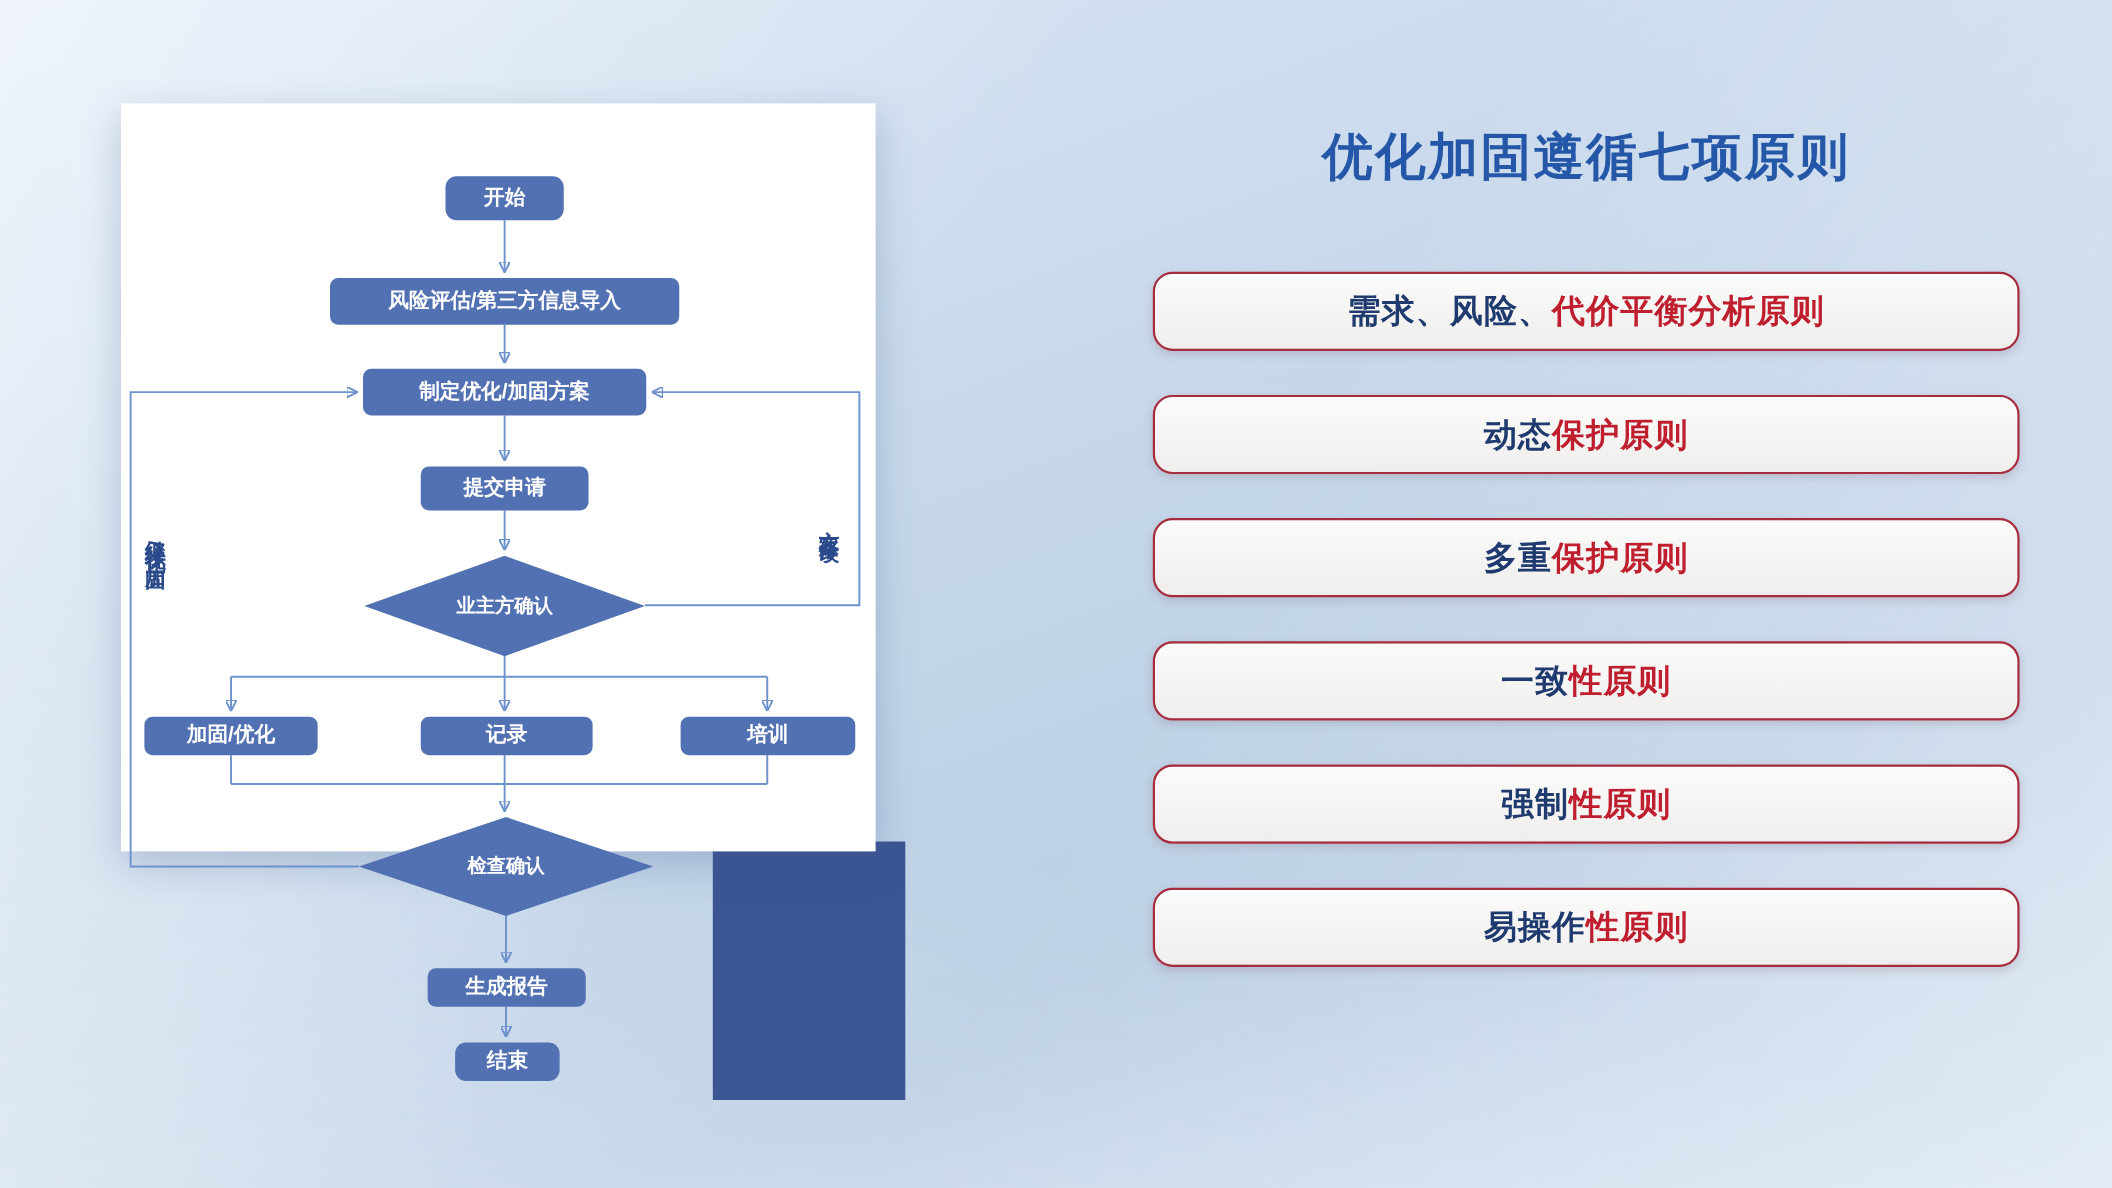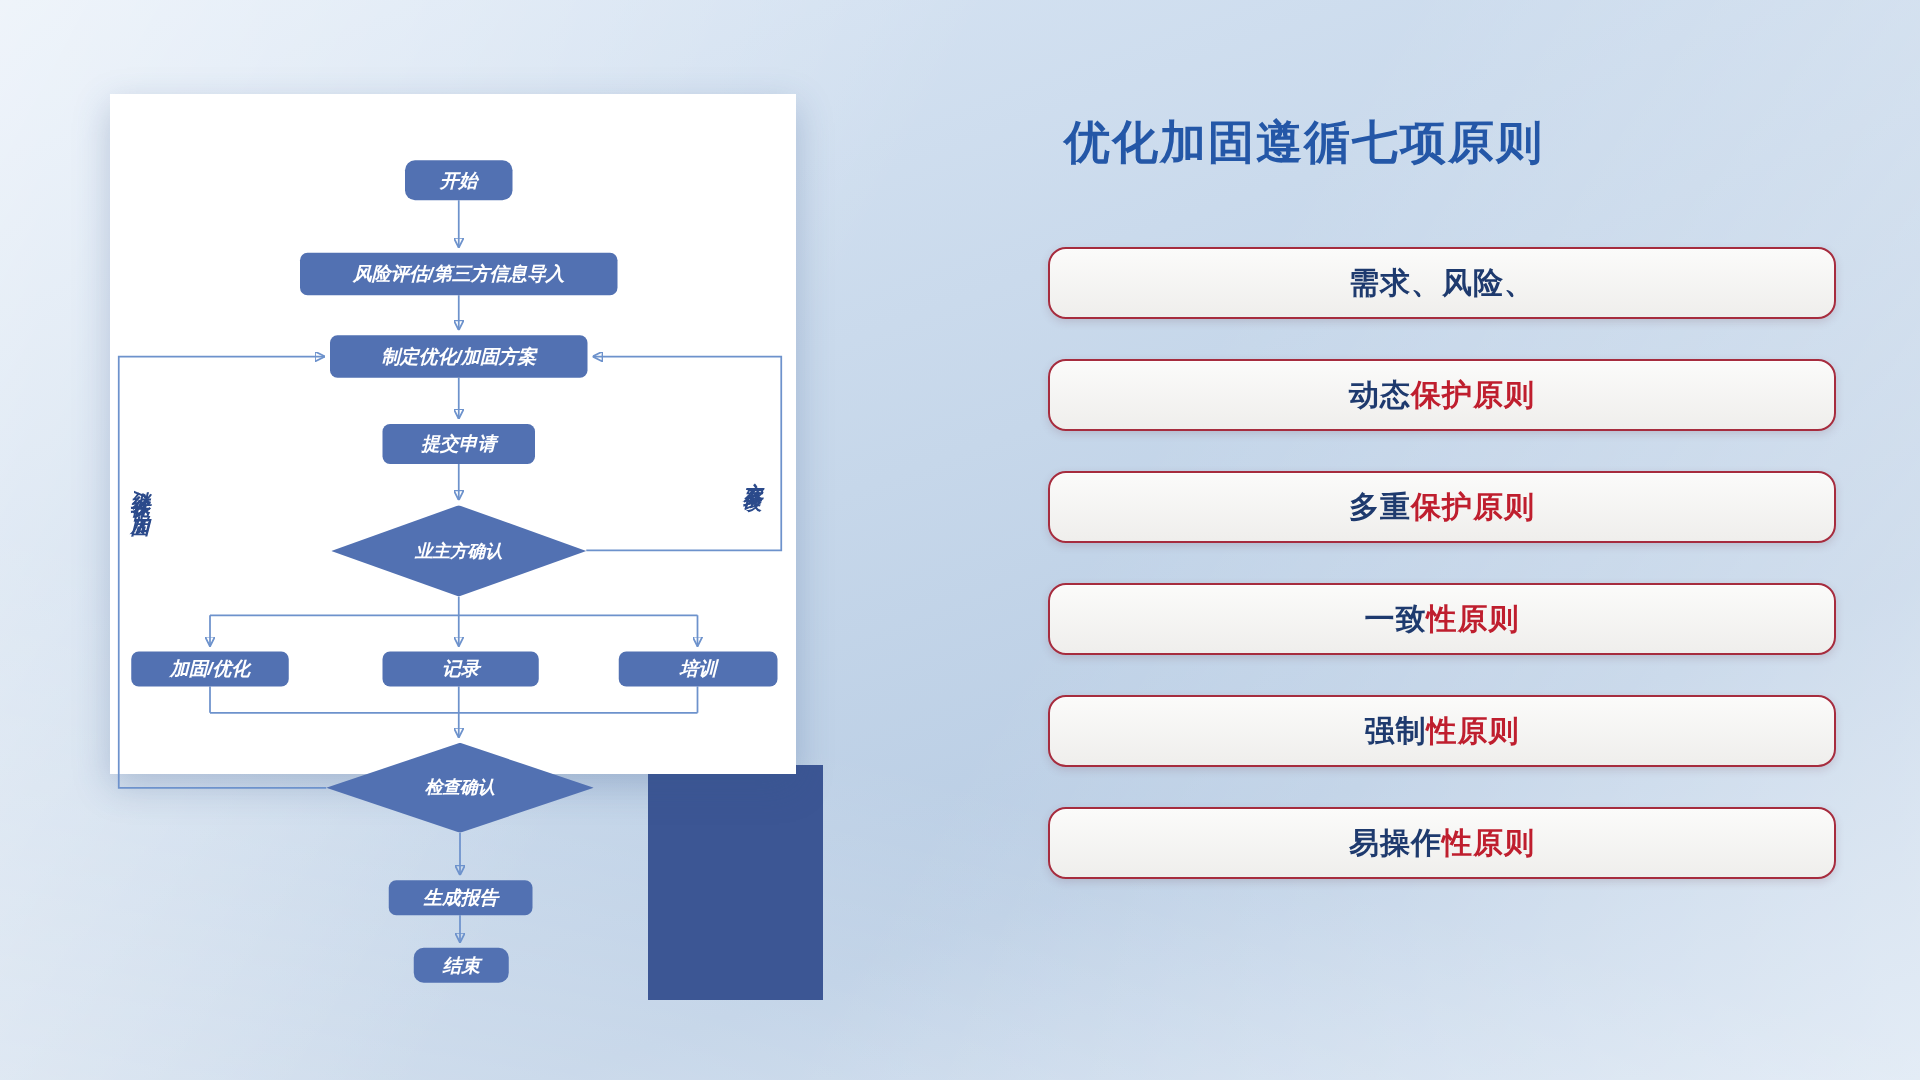--- a/index.html
+++ b/index.html
@@ -18,21 +18,20 @@
 
   
   .accent-block {
     position:absolute; left:648px; top:765px; width:175px; height:235px;
     background:#3c5694;
   }
   .card {
     position:absolute; left:110px; top:94px; width:686px; height:680px;
     background:#ffffff;
     box-shadow:0 12px 34px rgba(55,85,140,.28);
-    font-style:italic;
   }
   .flow {
     position:absolute; left:0; top:0; width:549px; height:715px;
     transform:scale(1.25); transform-origin:0 0;
   }
   .connectors { position:absolute; left:0; top:0; width:549px; height:715px; }
   .connectors path { stroke:#6d92cc; stroke-width:1.4; fill:none; }
 
   .node {
     position:absolute; display:flex; align-items:center; justify-content:center;
@@ -60,22 +59,22 @@
     position:absolute; writing-mode:vertical-rl;
     color:#2b4a8b; font-weight:bold; font-size:15px; letter-spacing:3px;
     text-align:center;
   }
   .vlabel-left  { left:14px;  top:246px; height:145px; }
   .vlabel-right { left:504px; top:246px; height:115px; }
 
   
   .right-col { position:absolute; left:1048px; top:0; width:788px; }
   .title {
-    position:absolute; left:16px; top:112px; width:788px; height:60px;
-    font-size:46px; font-weight:bold; color:#2457a7;
+    position:absolute; left:0; top:112px; width:788px; height:60px;
+    text-align:center; font-size:46px; font-weight:bold; color:#2457a7;
     letter-spacing:2px; line-height:60px;
   }
   .pills {
     position:absolute; left:0; top:247px; width:788px;
     display:flex; flex-direction:column; gap:40px;
   }
   .pill {
     height:72px; border-radius:18px;
     background:linear-gradient(180deg,#fbfbfa 0%, #efeeec 100%);
     border:2px solid #a62c3e;
@@ -141,20 +140,21 @@
 
     </div>
   </div>
 
   <div class="right-col">
     <h1 class="title">优化加固遵循七项原则</h1>
 
     <div class="pills">
       <div class="pill">
         <span class="p-dark">需求、风险、</span>
+          <span class="p-red">代价平衡分析原则</span>
       </div>
       <div class="pill">
         <span class="p-dark">动态</span>
           <span class="p-red">保护原则</span>
       </div>
       <div class="pill">
         <span class="p-dark">多重</span>
           <span class="p-red">保护原则</span>
       </div>
       <div class="pill">

